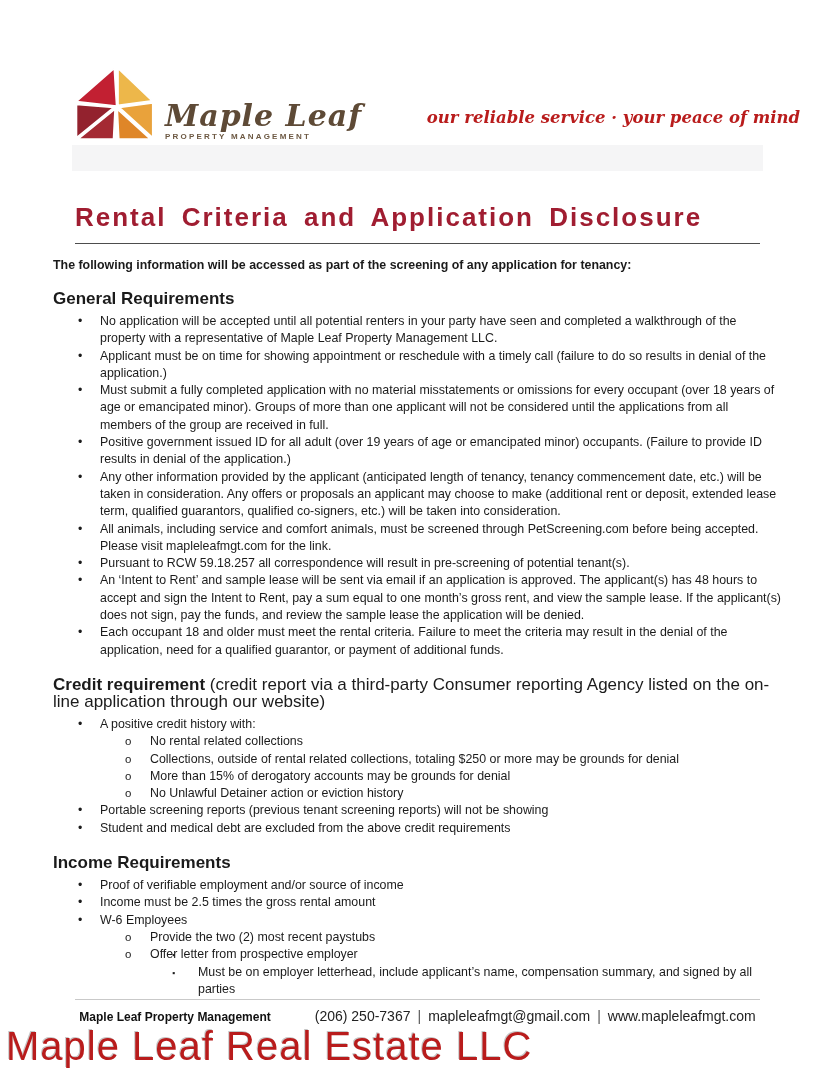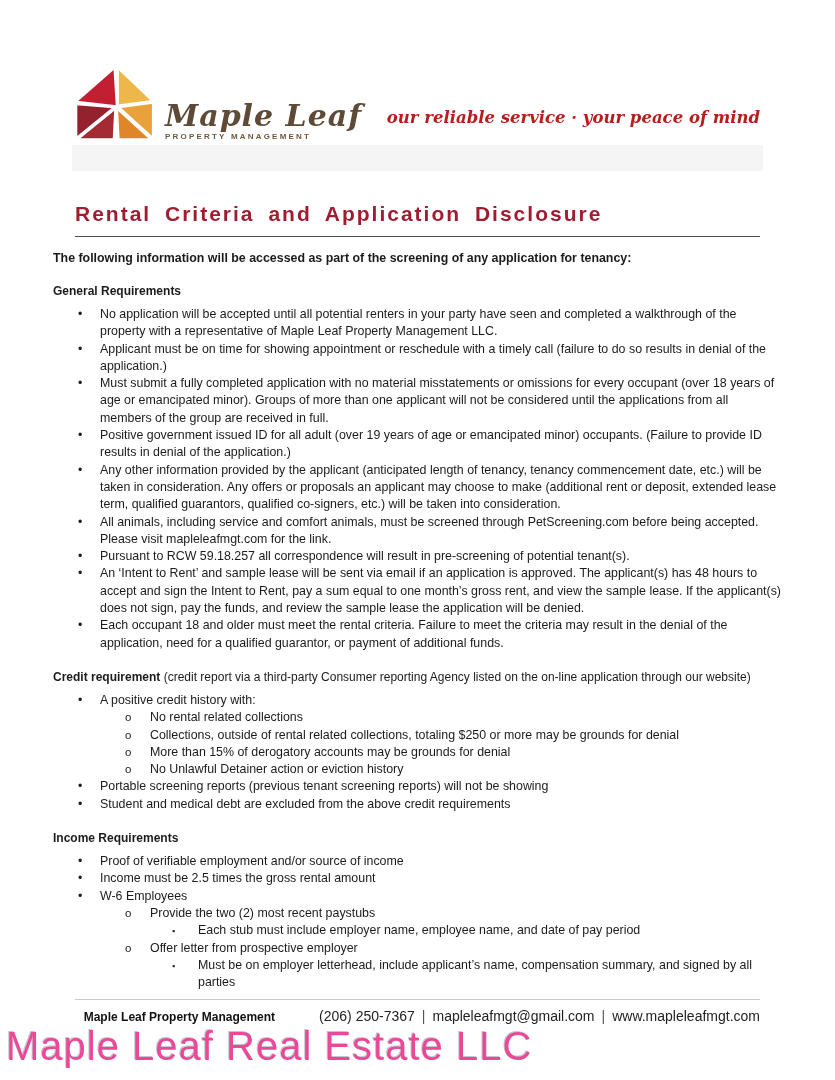--- a/index.html
+++ b/index.html
@@ -8,21 +8,21 @@
     width:835px; height:1080px;
     background:#ffffff;
     font-family:"Liberation Sans", sans-serif;
     color:#1b1b1b;
     overflow:hidden;
   }
 
   
   .logo-row {
     display:flex; justify-content:space-between; align-items:flex-end;
-    padding:66px 75px 0 75px;
+    padding:66px 35px 0 75px;
   }
   .logo { display:flex; align-items:flex-end; gap:10px; }
   .house-svg { width:80px; height:77px; display:block; }
   .brand { padding-bottom:2px; }
   .brand-name {
     font-family:"DejaVu Serif", serif;
     font-style:italic; font-weight:bold;
     font-size:30px; line-height:30px;
     color:#5e4a36; letter-spacing:1px;
     white-space:nowrap;
@@ -35,53 +35,53 @@
     font-family:"DejaVu Serif", serif;
     font-style:italic; font-weight:bold;
     font-size:16.5px; color:#b91c1c;
     padding-bottom:16px; white-space:nowrap;
   }
   .gray-band { height:26px; background:#f5f5f6; margin:2px 72px 0 72px; }
 
   
   .doc-title {
     margin:31px 75px 0 75px;
-    font-size:21px; font-weight:bold;
+    font-size:26px; font-weight:bold;
     letter-spacing:2px; word-spacing:6px;
     color:#a01d31;
   }
   .title-rule { margin:10px 75px 0 75px; border:none; border-top:1.5px solid #4d4d4d; }
 
   
   .content { margin:0 53px; }
   .intro { margin:13px 0 0 0; font-size:12.4px; font-weight:bold; line-height:16px; }
-  .sec-head { margin:17px 0 6px 0; font-size:12px; line-height:17px; }
+  .sec-head { margin:17px 0 6px 0; font-size:17px; line-height:17px; }
   .sec-head .hb { font-weight:bold; }
   .sec-head .hs { font-weight:normal; }
   .li {
     position:relative; font-size:12.4px; line-height:17.3px; color:#1b1b1b;
   }
   .li .marker { position:absolute; top:0; }
   .l1 { padding-left:47px; }  .l1 .marker { left:25px; }
   .l2 { padding-left:97px; }  .l2 .marker { left:72px; font-size:11.5px; }
   .l3 { padding-left:145px; } .l3 .marker { left:119px; font-size:8.5px; top:1px; }
 
   
   .footer { position:absolute; left:75px; right:75px; top:999px; }
   .footer-rule { border-top:1px solid #c9c9c9; margin-bottom:8px; }
-  .footer-row { display:flex; justify-content:flex-end; align-items:baseline;gap:44px; }
+  .footer-row { display:flex; justify-content:center; align-items:baseline;gap:44px; }
   .footer-company { font-size:12px; font-weight:bold; color:#111; }
   .footer-contact { font-size:14px; color:#222; }
   .footer-contact .sep { margin:0 7px; color:#555; }
 
   
   .watermark {
     position:absolute; left:6px; top:1024px;
     font-size:40px; letter-spacing:1px;
-    color:#ec4899;
+    color:#b91c1c;
     text-shadow:-1px -1px 0 #c6c6c6, 1px 1px 0 #ffffff;
     white-space:nowrap;
   }
 </style>
 </head>
 <body>
 
 <div class="page">
 
   <header>
@@ -132,21 +132,21 @@
             <div class="li l2"><span class="marker">o</span><span class="txt">No Unlawful Detainer action or eviction history</span></div>
             <div class="li l1"><span class="marker">•</span><span class="txt">Portable screening reports (previous tenant screening reports) will not be showing</span></div>
             <div class="li l1"><span class="marker">•</span><span class="txt">Student and medical debt are excluded from the above credit requirements</span></div>
           </section>
           <section>
             <p class="sec-head"><span class="hb">Income Requirements</span></p>
             <div class="li l1"><span class="marker">•</span><span class="txt">Proof of verifiable employment and/or source of income</span></div>
             <div class="li l1"><span class="marker">•</span><span class="txt">Income must be 2.5 times the gross rental amount</span></div>
             <div class="li l1"><span class="marker">•</span><span class="txt">W-6 Employees</span></div>
             <div class="li l2"><span class="marker">o</span><span class="txt">Provide the two (2) most recent paystubs</span></div>
-            <div class="li l3"><span class="marker">▪</span><span class="txt">Each stub must include employer name, employee name, and date of pay period</span></div>
+            <div class="li l3"><span class="marker">▪</span></div>
             <div class="li l2"><span class="marker">o</span><span class="txt">Offer letter from prospective employer</span></div>
             <div class="li l3"><span class="marker">▪</span><span class="txt">Must be on employer letterhead, include applicant’s name, compensation summary, and signed by all parties</span></div>
           </section>
         </div>
     </div>
   </main>
 
   <footer class="footer">
     <div class="footer-rule"></div>
     <div class="footer-row">

